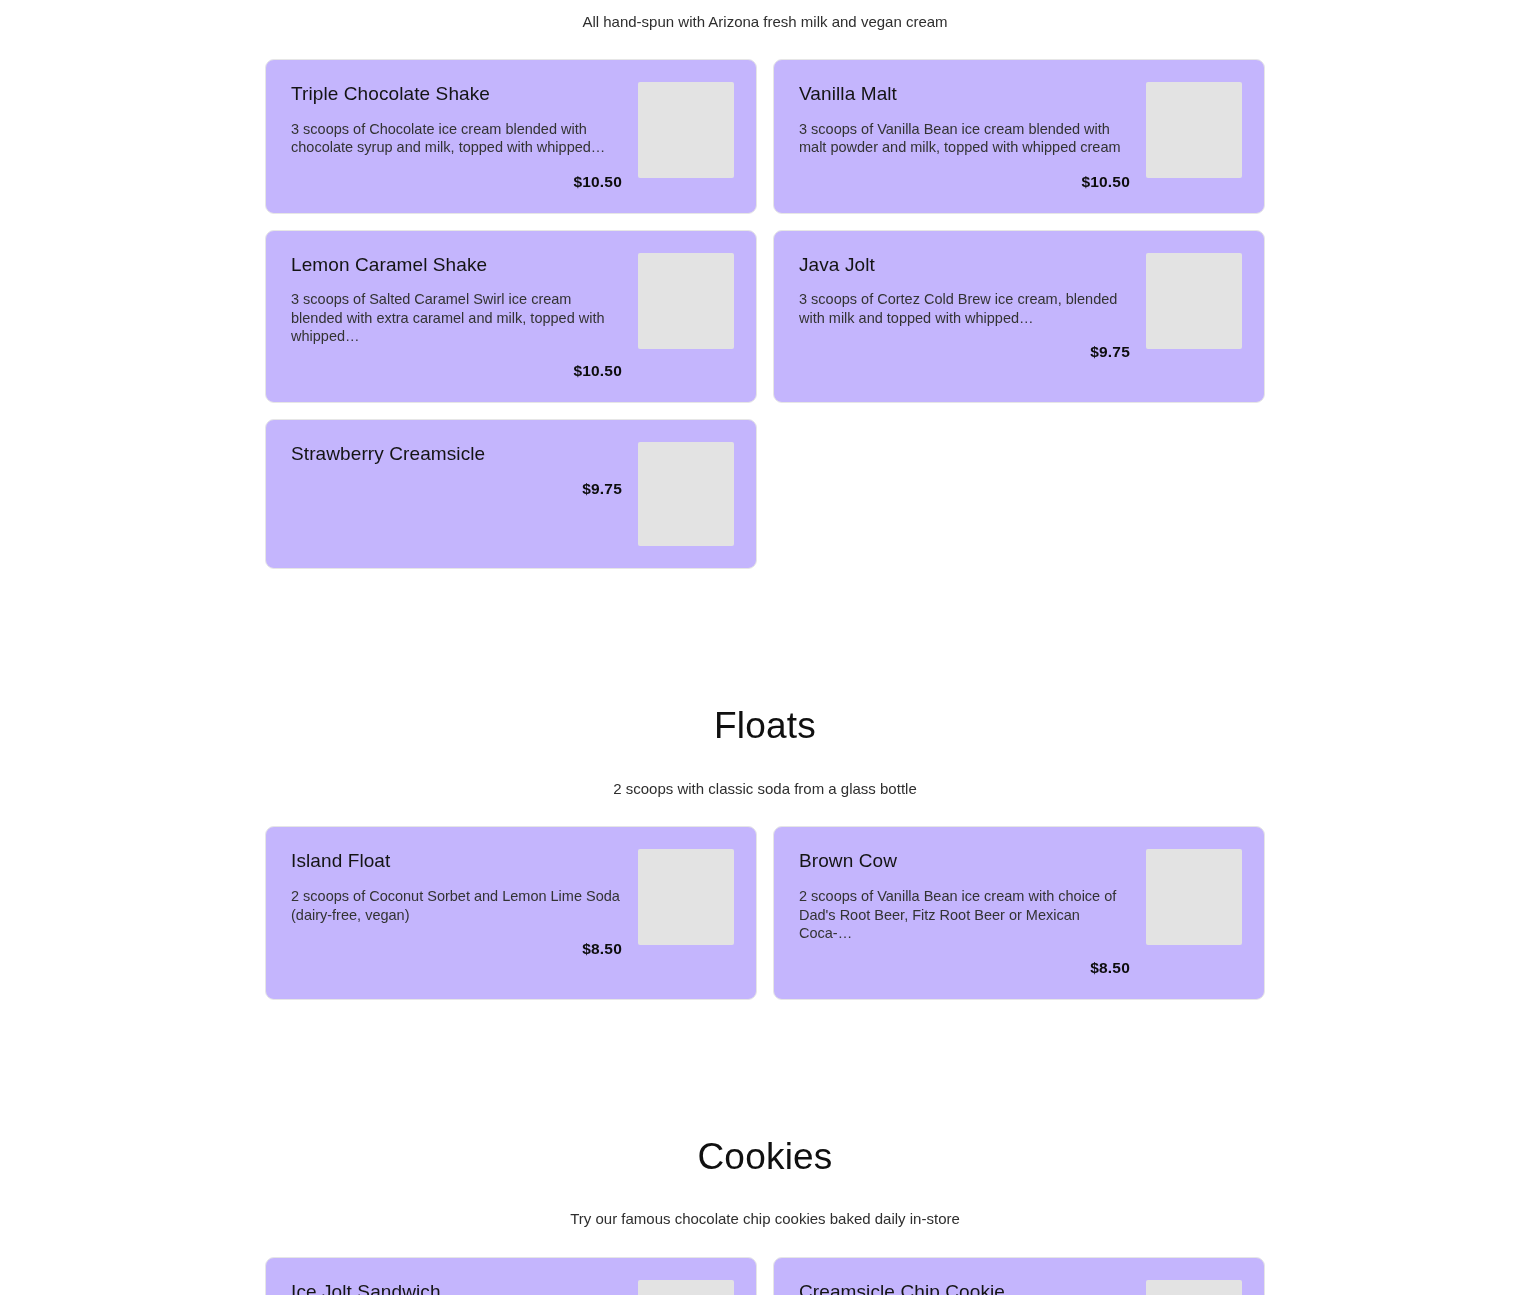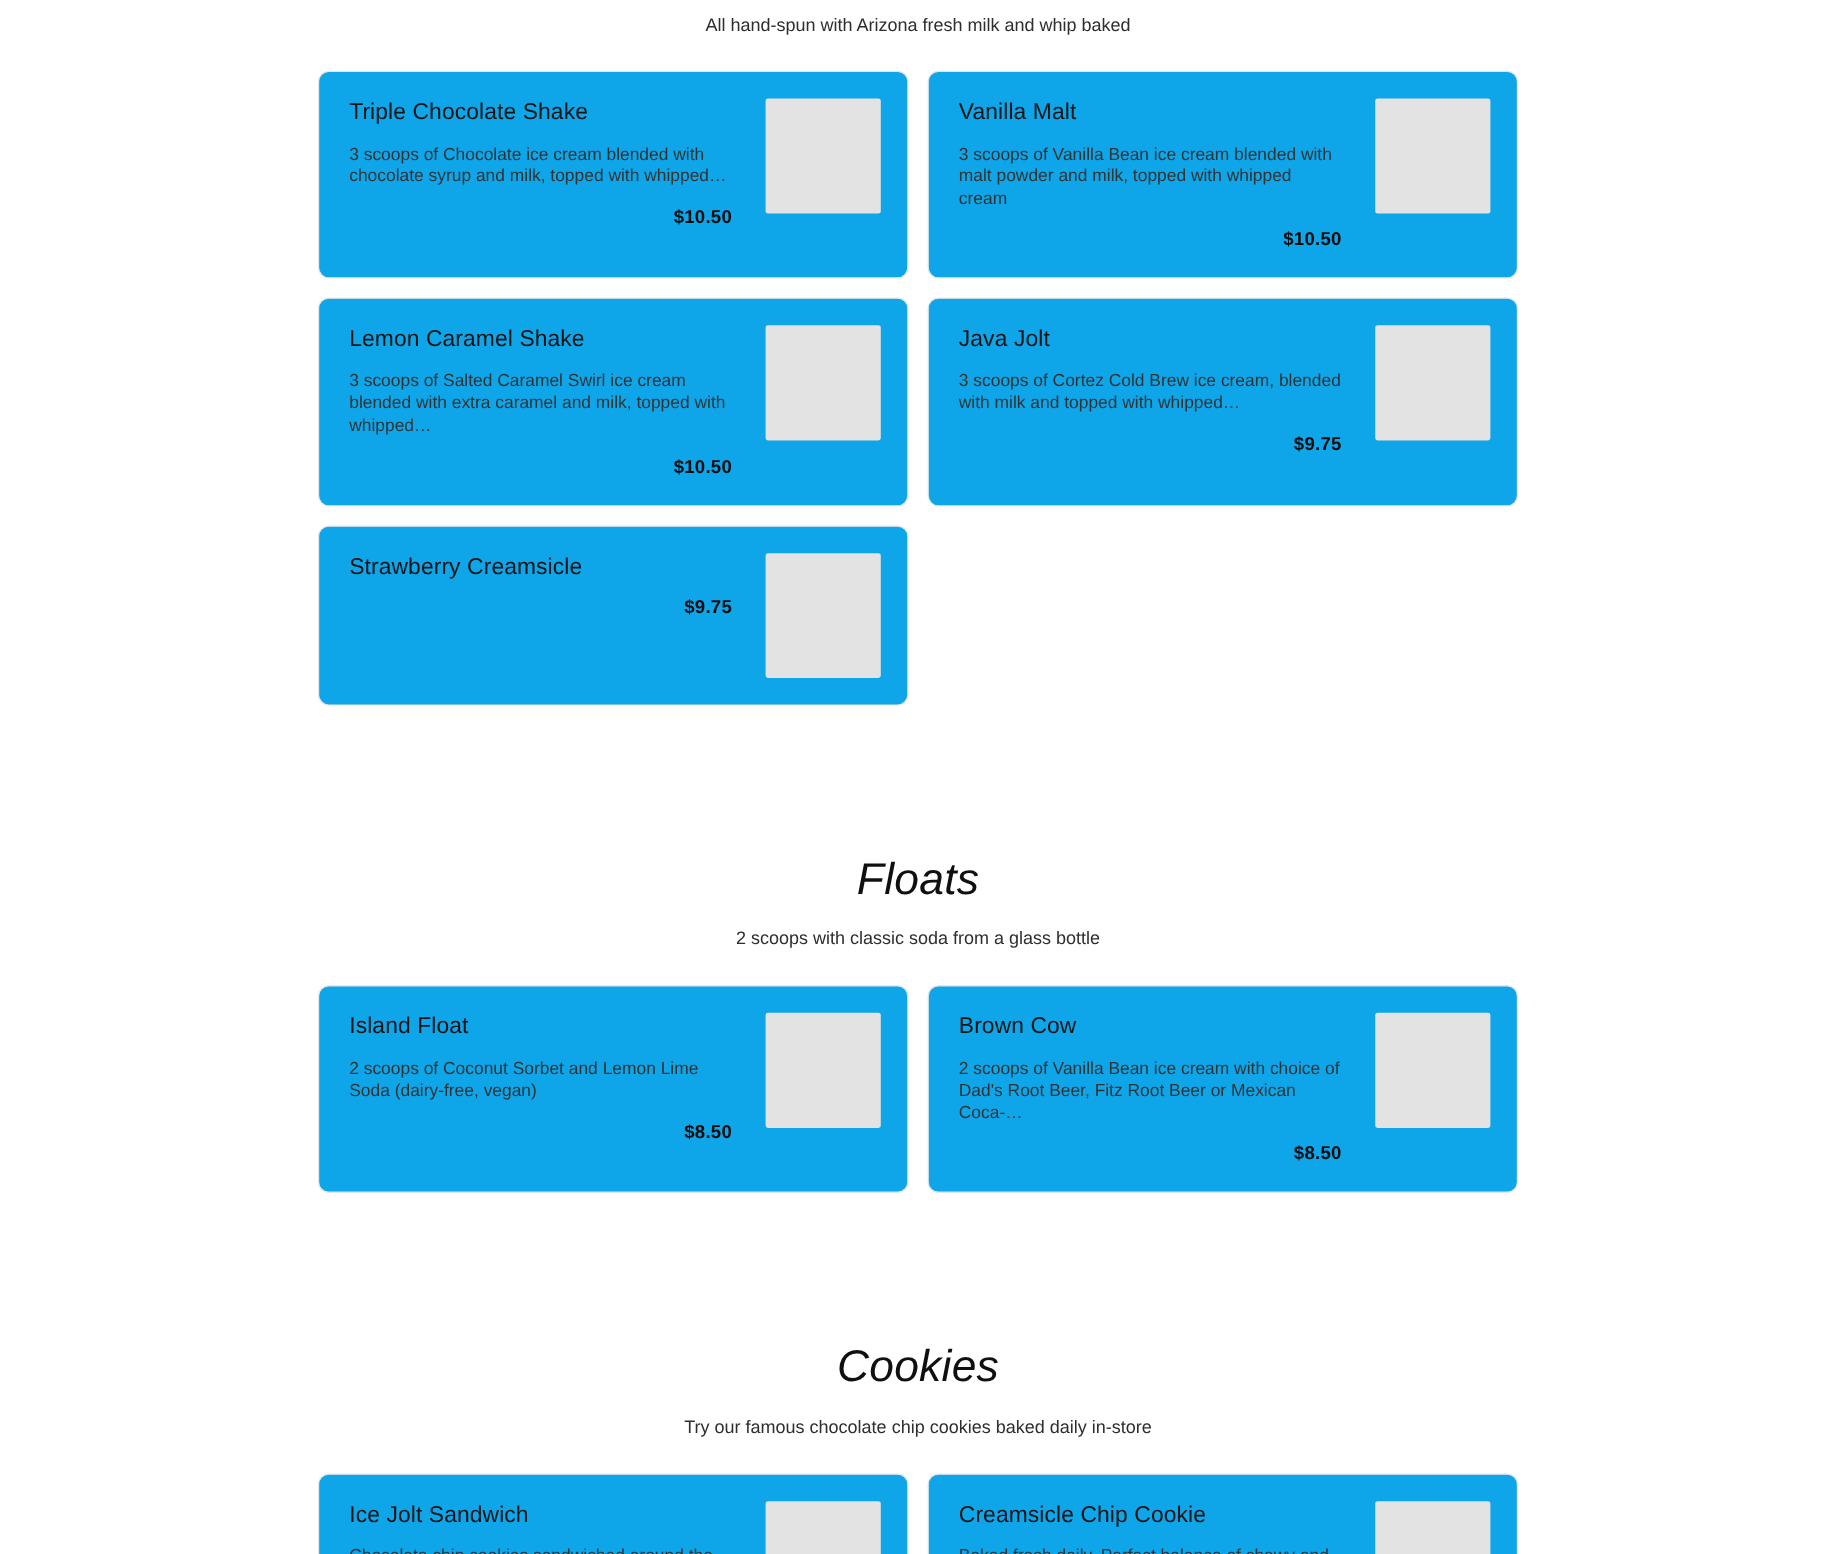--- a/index.html
+++ b/index.html
@@ -30,23 +30,22 @@
     margin: 0 auto;
   }
 
   .section-heading {
     text-align: center;
     font-family: "Liberation Sans", sans-serif;
     font-size: 37px;
     font-weight: 400;
     letter-spacing: 0.2px;
     color: #101010;
-    margin: 0;
+    margin: 12px;
     line-height: 1.15;
-    font-style: italic;
   }
 
   .section-subtitle {
     text-align: center;
     font-size: 15px;
     font-weight: 400;
     color: #2e2e2e;
     line-height: 1.45;
     margin: 0;
   }
@@ -60,28 +59,28 @@
   .card-grid {
     display: flex;
     flex-wrap: wrap;
     gap: 16px;
     width: 1000px;
     margin: 0 auto;
   }
 
   .menu-card {
     width: 492px;
-    background: #0ea5e9;
+    background: #c4b5fd;
     border: 1px solid #e6e6e6;
     border-radius: 9px;
     padding: 22px 22px 22px 25px;
     display: flex;
     align-items: flex-start;
     justify-content: space-between;
-    gap: 28px;
+    gap: 16px;
   }
 
   .card-body {
     flex: 1 1 auto;
     min-width: 0;
   }
 
   .item-title {
     font-size: 19px;
     font-weight: 400;
@@ -121,21 +120,21 @@
   
   .gap-lg { height: 124px; }
   .gap-md { height: 26px; }
 </style>
 </head>
 <body>
 
 <div class="page">
 
   <div class="section">
-    <p class="section-subtitle top-subtitle">All hand-spun with Arizona fresh milk and whip baked</p>
+    <p class="section-subtitle top-subtitle">All hand-spun with Arizona fresh milk and vegan cream</p>
   </div>
 
   <div class="gap-md"></div>
 
   <div class="card-grid">
 
     <div class="menu-card">
       <div class="card-body">
         <h3 class="item-title">Triple Chocolate Shake</h3>
         <p class="item-desc">3 scoops of Chocolate ice cream blended with chocolate syrup and milk, topped with whipped…</p>

